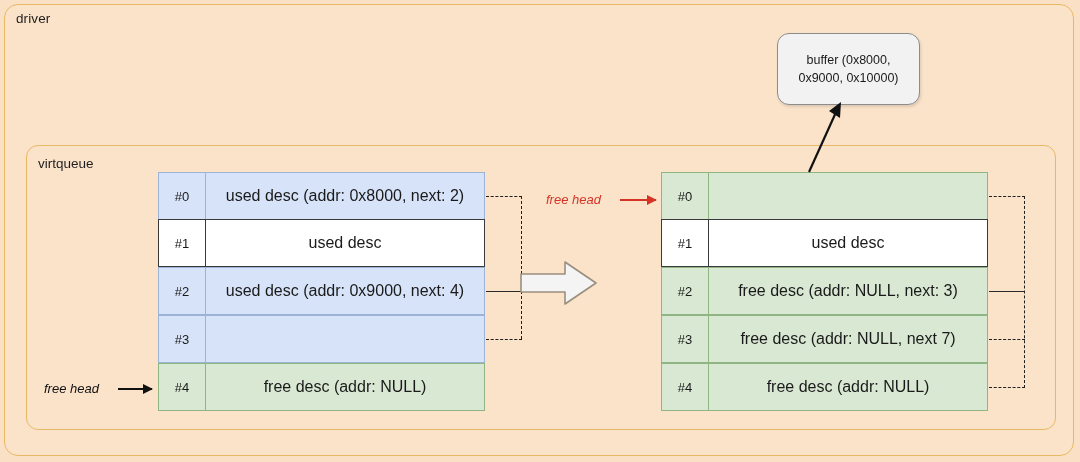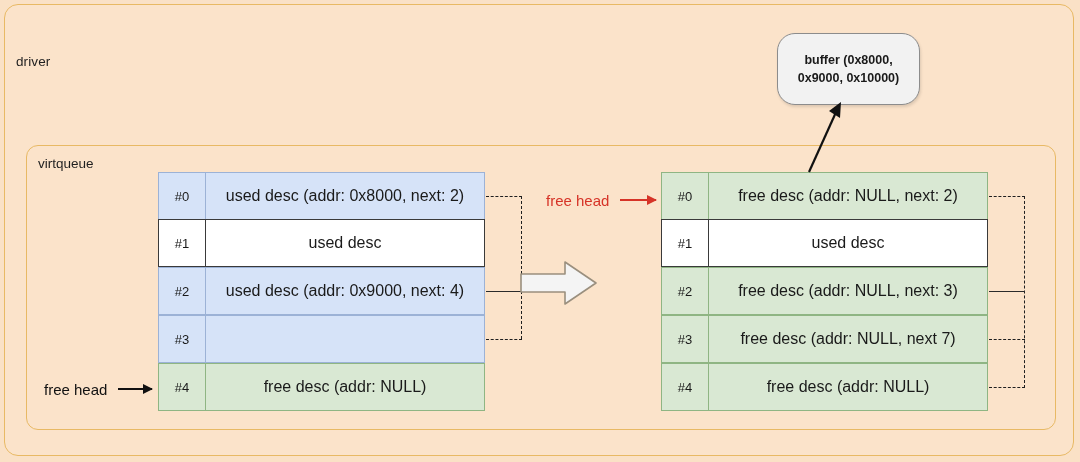--- a/index.html
+++ b/index.html
@@ -30,21 +30,20 @@
     border-radius: 14px;
     background: #fbe3ca;
   }
   .driver-label {
     position: absolute;
     left: 16px;
     top: 11px;
     font-size: 13.5px;
     color: #1f1f1f;
     letter-spacing: .1px;
-    margin-top: 43px;
   }
 
   
   .virtqueue-box {
     position: absolute;
     left: 26px;
     top: 145px;
     width: 1030px;
     height: 285px;
     box-sizing: border-box;
@@ -115,22 +114,23 @@
 
   .st-plain {
     background: #ffffff;
     border: 1.4px solid #3a3a3a;
   }
   .st-plain .idx { border-right: 1.4px solid #3a3a3a; }
 
   
   .freehead {
     position: absolute;
-    font-size: 15px;
+    font-size: 13px;
     white-space: nowrap;
+    font-style: italic;
   }
   .freehead.black { color: #111111; }
   .freehead.red   { color: #d63327; }
 
   .fh-arrow {
     position: absolute;
     height: 2px;
   }
   .fh-arrow.black { background: #111111; }
   .fh-arrow.red   { background: #d63327; }
@@ -151,31 +151,30 @@
 
   
   .buffer-box {
     position: absolute;
     left: 777px;
     top: 33px;
     width: 143px;
     height: 72px;
     box-sizing: border-box;
     border: 1.4px solid #8c8c8c;
-    border-radius: 18px;
+    border-radius: 12px;
     background: #f2f2f2;
     display: flex;
     align-items: center;
     justify-content: center;
     text-align: center;
     font-size: 12.5px;
     line-height: 1.45;
     color: #1a1a1a;
     box-shadow: 1px 2px 3px rgba(0,0,0,.12);
-    font-weight: bold;
   }
 
   
   .dash-h {
     position: absolute;
     height: 0;
     border-top: 1.8px dashed #1f1f1f;
   }
   .dash-v {
     position: absolute;
@@ -233,21 +232,20 @@
 
   <div class="big-arrow">
     <svg width="80" height="50" viewBox="0 0 80 50" aria-hidden="true">
       <polygon points="2,16 46,16 46,4 77,25 46,46 46,34 2,34" fill="#f4f4f4" stroke="#9a8f7e" stroke-width="1.6" stroke-linejoin="round"></polygon>
     </svg>
   </div>
 
   <div class="desc-table right">
     <div class="desc-row st-free" style="top:0px">
       <div class="idx">#0</div>
-      <div class="body">free desc (addr: NULL, next: 2)</div>
     </div>
     <div class="desc-row st-plain" style="top:47px">
       <div class="idx">#1</div>
       <div class="body">used desc</div>
     </div>
     <div class="desc-row st-free" style="top:95px">
       <div class="idx">#2</div>
       <div class="body">free desc (addr: NULL, next: 3)</div>
     </div>
     <div class="desc-row st-free" style="top:143px">

